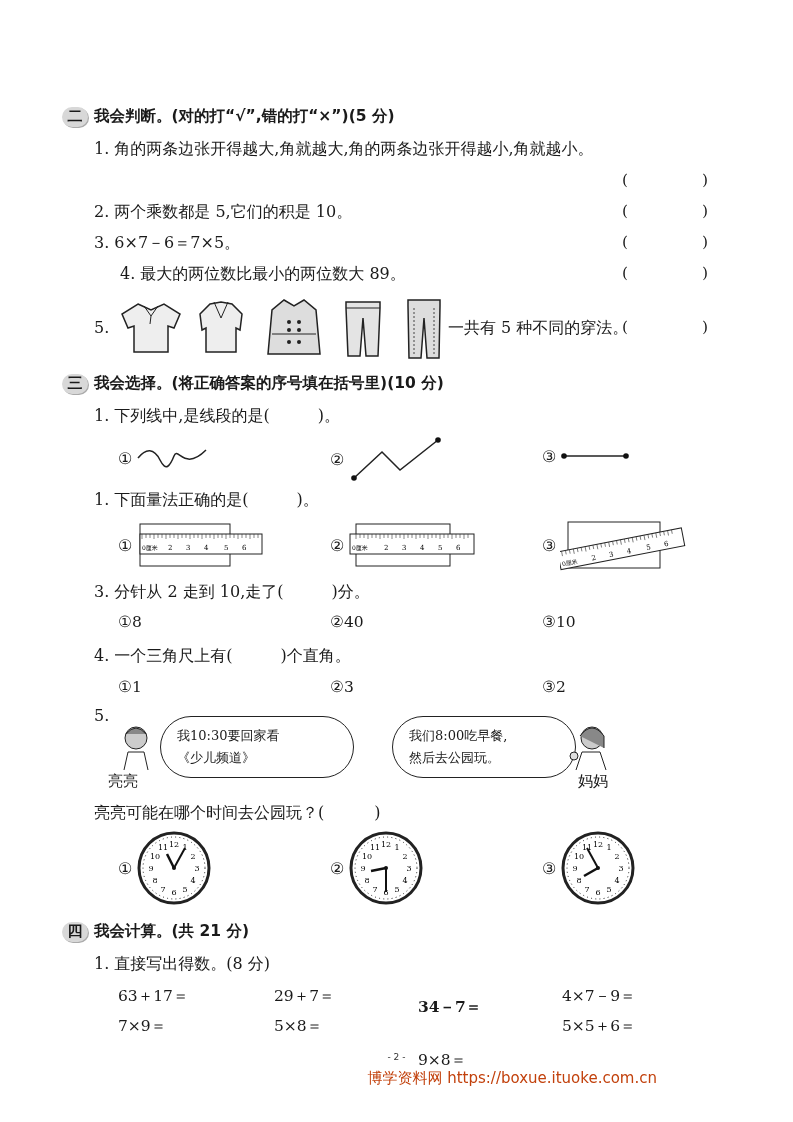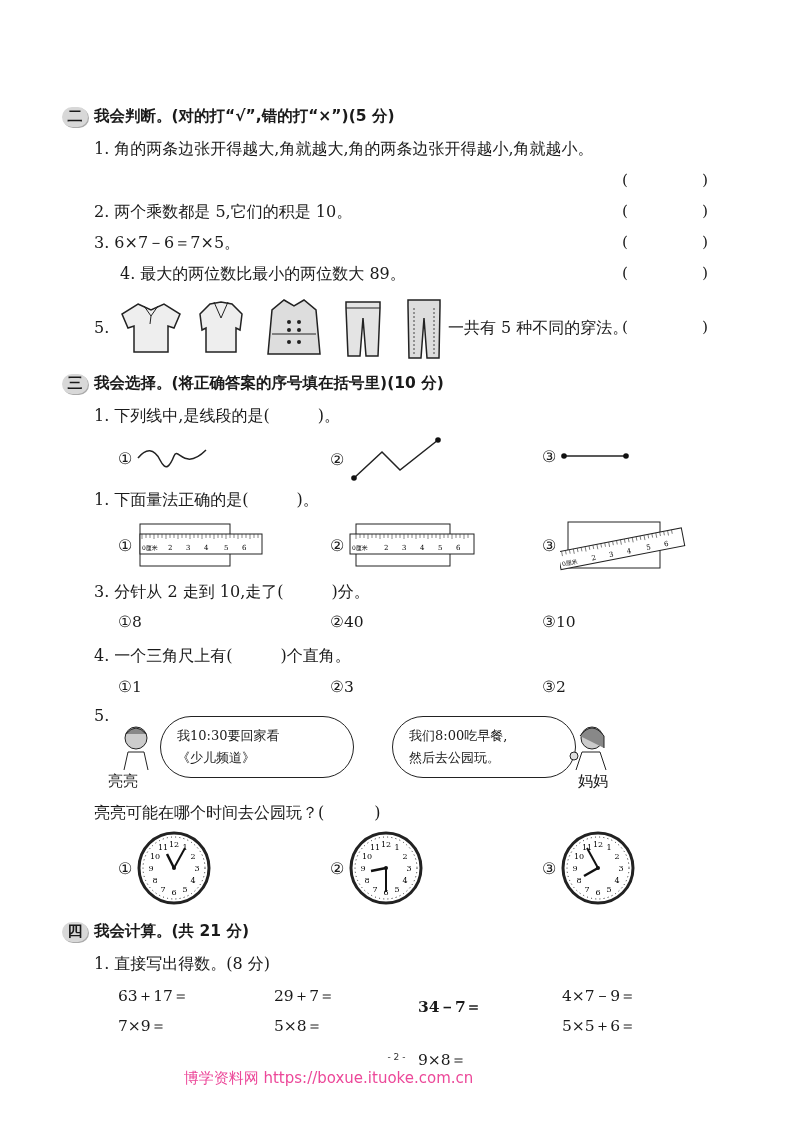--- a/index.html
+++ b/index.html
@@ -11,22 +11,22 @@
   .badge { width: 26px; height: 20px; border-radius: 10px; background: #d8d8d8; display: flex;
            align-items: center; justify-content: center; font-size: 15px; margin-right: 6px;
            box-shadow: 1px 1px 0 #aaa; }
   .q { position: absolute; font-size: 16px; white-space: nowrap; }
   .paren { position: absolute; left: 622px; width: 86px; font-size: 15.5px; display: flex; justify-content: space-between; }
   .opt { position: absolute; font-size: 15.5px; display: flex; align-items: center; }
   .circ { font-size: 16px; margin-right: 4px; }
   .calc { position: absolute; font-size: 15.5px; }
   .footer-page { position: absolute; left: 0; width: 793px; top: 1052px; text-align: center;
                  font-family: "DejaVu Sans", sans-serif; font-size: 9px; color: #333; }
-  .footer-site { position: absolute; left: 0; width: 657px; top: 1069px; text-align: center;
-                 font-family: "DejaVu Sans", sans-serif; font-size: 15px; color: #ec4899; }
+  .footer-site { position: absolute; left: 0; width: 657px; top: 1069px; text-align: right;
+                 font-family: "DejaVu Sans", sans-serif; font-size: 15px; color: #c2410c; }
   .bubble { position: absolute; border: 1.5px solid #222; border-radius: 40px; background: #fff;
             font-size: 13px; padding: 8px 16px; line-height: 22px; }
   svg { display: block; }
 </style>
 </head>
 <body>
 
 <div class="sec-head" style="top:106px;">
   <span class="badge">二</span>
   <span>我会判断。(对的打“√”,错的打“×”)(5 分)</span>

